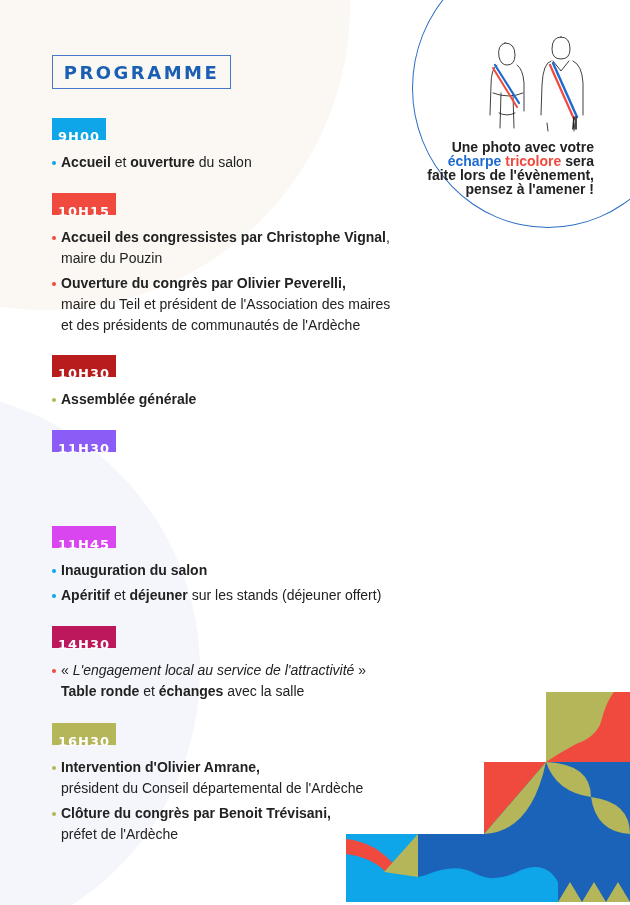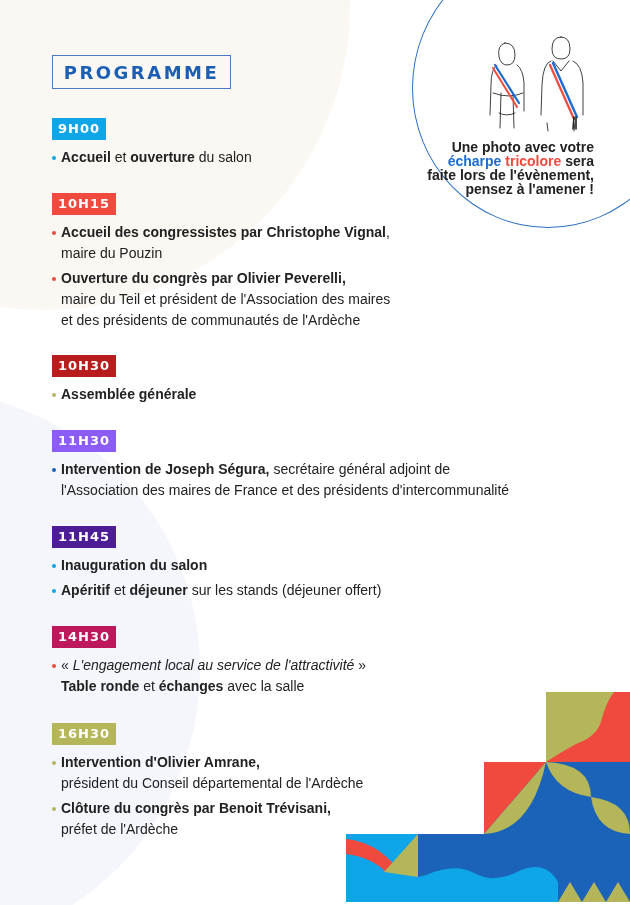--- a/index.html
+++ b/index.html
@@ -12,21 +12,21 @@
   .title-box { position: absolute; left: 52px; top: 55px; width: 179px; height: 34px; border: 1.5px solid #4a78c8; display: flex; align-items: center; justify-content: center; }
   .title-box span { font-family: "DejaVu Sans", sans-serif; font-weight: bold; font-size: 18px; letter-spacing: 2.5px; color: #1a5fb4; }
 
   .photo-circle { position: absolute; left: 412px; top: -52px; width: 272px; height: 280px; border-radius: 50%; border: 1.5px solid #2d6fc4; background: #ffffff; }
   .photo-illus { position: absolute; left: 483px; top: 33px; width: 110px; height: 100px; }
   .photo-text { position: absolute; right: 36px; top: 140px; width: 200px; text-align: right; font-size: 14px; font-weight: bold; line-height: 14px; color: #222; }
   .photo-text .blue { color: #1e6bd0; }
   .photo-text .red { color: #f04a3e; }
 
   .slot { position: absolute; left: 52px; }
-  .badge { display: inline-block; height: 22px; padding: 0 6px; line-height: 22px; font-family: "DejaVu Sans", sans-serif; font-weight: bold; font-size: 13px; letter-spacing: 1px; color: #ffffff; }
+  .badge { display: inline-block; height: 22px; padding: 8px 6px; line-height: 22px; font-family: "DejaVu Sans", sans-serif; font-weight: bold; font-size: 13px; letter-spacing: 1px; color: #ffffff; }
   .items { margin-top: 7px; }
   .item { position: relative; padding-left: 9px; font-size: 14px; line-height: 21px; color: #222; margin-bottom: 4px; }
   .item .dot { position: absolute; left: 0; top: 9px; width: 4px; height: 4px; border-radius: 50%; }
   .item b { font-weight: bold; }
   .item i { font-style: italic; }
 
   .deco { position: absolute; left: 346px; top: 692px; width: 284px; height: 210px; }
 </style>
 </head>
 <body>
@@ -76,27 +76,24 @@
 
 <div class="slot" style="top:355px">
   <span class="badge" style="background:#b91c1c">10H30</span>
   <div class="items">
     <div class="item"><span class="dot" style="background:#b5b55a"></span><b>Assemblée générale</b></div>
   </div>
 </div>
 
 <div class="slot" style="top:430px">
   <span class="badge" style="background:#8b5cf6">11H30</span>
-  <div class="items">
-    <div class="item"><span class="dot" style="background:#1a63b8"></span><b>Intervention de Joseph Ségura,</b><span> secrétaire général adjoint de</span><br><span>l'Association des maires de France et des présidents d'intercommunalité</span></div>
-  </div>
 </div>
 
 <div class="slot" style="top:526px">
-  <span class="badge" style="background:#4c1d95">11H45</span>
+  <span class="badge" style="background:#d946ef">11H45</span>
   <div class="items">
     <div class="item"><span class="dot" style="background:#0ea5e9"></span><b>Inauguration du salon</b></div>
     <div class="item"><span class="dot" style="background:#0ea5e9"></span><b>Apéritif</b><span> et </span><b>déjeuner</b><span> sur les stands (déjeuner offert)</span></div>
   </div>
 </div>
 
 <div class="slot" style="top:626px">
   <span class="badge" style="background:#be185d">14H30</span>
   <div class="items">
     <div class="item"><span class="dot" style="background:#f04a3e"></span><span>« </span><i>L'engagement local au service de l'attractivité</i><span> »</span><br><b>Table ronde</b><span> et </span><b>échanges</b><span> avec la salle</span></div>

